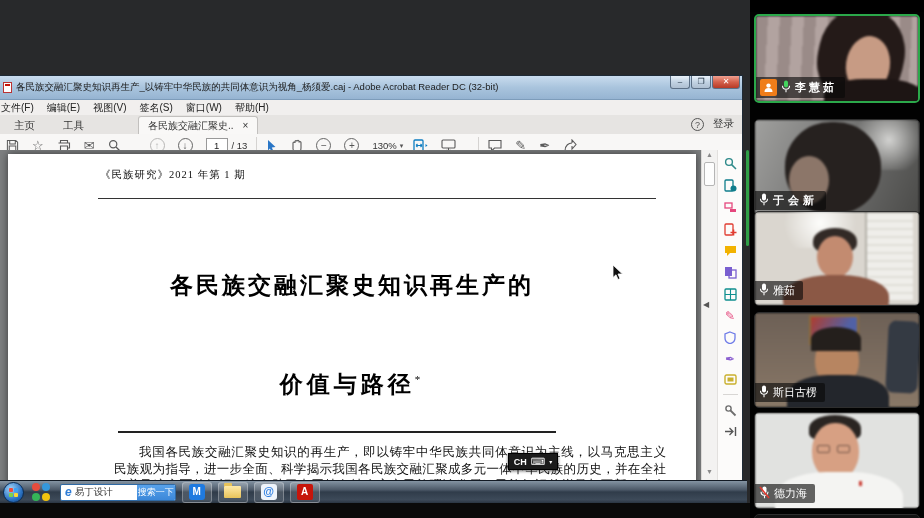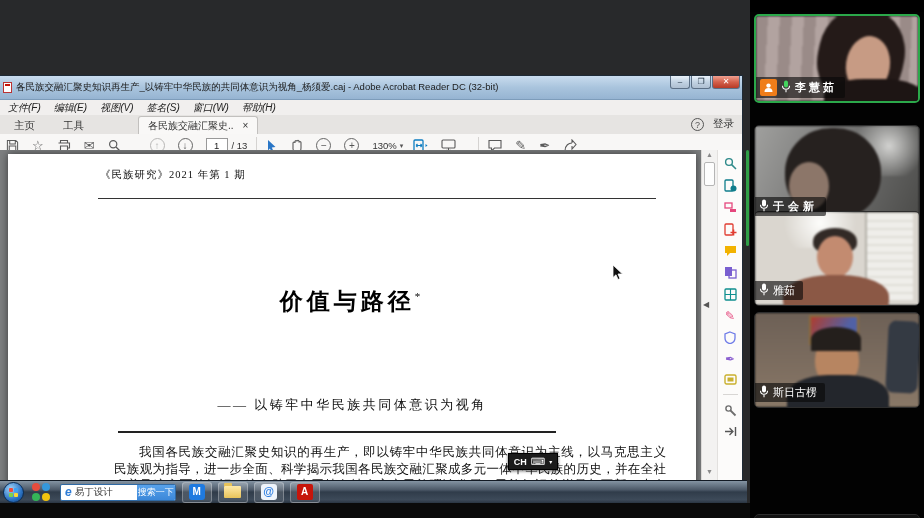--- a/index.html
+++ b/index.html
@@ -14,21 +14,21 @@
   
   .win { position:absolute; left:0; top:76px; width:742px; height:427px; background:#efeeec; box-shadow:0 0 0 1px #1e2a36; }
   .titlebar { height:24px; background:linear-gradient(180deg,#c9dcee,#a9c4dd 50%,#96b4d2); border-bottom:1px solid #7d9cba; display:flex; align-items:center; padding-left:3px; }
   .doc-ico { width:9px; height:11px; background:#fff; border:1px solid #b33; position:relative; margin-right:4px; }
   .doc-ico::after{ content:""; position:absolute; left:1px; top:1px; width:5px; height:2px; background:#c6150b; }
   .title-text { font-size:9.5px; color:#1c1c1c; white-space:nowrap; overflow:hidden; width:620px; }
   .winbtns { position:absolute; right:2px; top:0; display:flex; }
   .wb { width:20px; height:13px; border:1px solid #5c7086; border-top:none; border-radius:0 0 3px 3px; background:linear-gradient(180deg,#eaf2fa,#c2d3e3 50%,#aebfd1); font-size:8px; color:#123; text-align:center; line-height:11px; margin-left:1px; }
   .wb.close { width:28px; background:linear-gradient(180deg,#f0a090,#d4614c 50%,#b73a26); color:#fff; }
 
-  .menubar { height:15px; display:flex; align-items:center; padding-left:8px; background:#f1efee; font-size:10px; color:#222;font-style:italic; }
+  .menubar { height:15px; display:flex; align-items:center; padding-left:1px; background:#f1efee; font-size:10px; color:#222; }
   .menubar span { margin-right:13px; }
 
   .tabrow { height:19px; background:#e6e4e2; position:relative; display:flex; align-items:flex-end; }
   .tab-txt { font-size:10.5px; color:#333; padding:0 14px 1px 14px; }
   .doctab { margin-left:40px; height:18px; background:#f9f8f7; border:1px solid #c2c0be; border-bottom:none; border-radius:3px 3px 0 0; display:flex; align-items:center; padding:0 9px; font-size:10px; color:#333; gap:9px; }
   .tab-right { position:absolute; right:8px; top:2px; display:flex; align-items:center; gap:9px; }
   .help-circ { width:13px; height:13px; border:1px solid #555; border-radius:50%; font-size:9px; color:#555; text-align:center; line-height:12px; }
   .signin { font-size:10.5px; color:#333; }
 
   .toolbar { height:24px; background:#f8f7f6; border-bottom:1px solid #bdbbb9; display:flex; align-items:center; padding-left:6px; }
@@ -40,21 +40,21 @@
   .small-txt { font-size:9.5px; color:#333; }
   .vsep { width:1px; height:17px; background:#d5d3d1; margin:0 9px; }
   .dd-caret { font-size:7px; color:#555; margin:0 10px 0 3px; }
 
   .docarea { position:absolute; left:0; top:74px; right:0; bottom:0; background:#7d7f80; overflow:hidden; }
   .page { position:absolute; left:8px; top:4px; width:688px; height:430px; background:#fff; box-shadow:0 0 8px rgba(0,0,0,.55); font-family:"Liberation Serif", serif; }
   .journal { position:absolute; left:92px; top:14px; font-size:10.5px; color:#111; letter-spacing:1px; }
   .rule1 { position:absolute; left:90px; top:44px; width:558px; height:1px; background:#333; }
   .titlewrap { position:absolute; left:64px; top:116px; width:560px; text-align:center; color:#000; }
   .t1 { font-size:23px; font-weight:bold; letter-spacing:3px; }
-  .t2 { font-size:23px; font-weight:bold; letter-spacing:4px; margin-top:16px; }
+  .t2 { font-size:23px; font-weight:bold; letter-spacing:4px; margin-top:10px; }
   .t2 sup { font-size:11px; font-weight:normal; }
   .subt { font-size:13px; letter-spacing:2.5px; margin-top:13px; color:#111; }
   .rule2 { position:absolute; left:110px; top:277px; width:438px; height:1.5px; background:#222; }
   .bodywrap { position:absolute; left:106px; top:290px; width:552px; font-size:12.5px; line-height:16.5px; color:#111; }
   .bl { text-align:justify; text-align-last:justify; white-space:nowrap; overflow:hidden; }
   .bl.ind { text-indent:2em; }
 
   .vscroll { position:absolute; left:701px; top:0; width:16px; bottom:0; background:#f3f2f1; border-left:1px solid #dcdad8; }
   .sc-up { position:absolute; top:1px; left:0; width:15px; text-align:center; font-size:7px; color:#8a8a8a; }
   .sc-thumb { position:absolute; top:12px; left:2px; width:11px; height:24px; background:#fdfdfd; border:1px solid #b5b5b5; border-radius:2px; }
@@ -259,20 +259,21 @@
               <path d="M2 12 C2 6 6 4 9 4 M9 4 V1 l4 4.5 -4 4.5 V7" fill="none" stroke="#5a5a5a" stroke-width="1.1"></path>
             </svg>
           </span>
       </div>
 
       <div class="docarea">
         <div class="page">
           <div class="journal">《民族研究》2021 年第 1 期</div>
           <div class="rule1"></div>
           <div class="titlewrap">
+            <div class="t1">各民族交融汇聚史知识再生产的</div>
             <div class="t2"><span>价值与路径</span><sup>*</sup></div>
             <div class="subt">—— 以铸牢中华民族共同体意识为视角</div>
 
           </div>
           <div class="rule2"></div>
           <div class="bodywrap">
             <div class="bl ind">我国各民族交融汇聚史知识的再生产，即以铸牢中华民族共同体意识为主线，以马克思主义</div>
             <div class="bl">民族观为指导，进一步全面、科学揭示我国各民族交融汇聚成多元一体中华民族的历史，并在全社</div>
             <div class="bl">会普及这方面的知识。这有助于中国特色社会主义民族理论发展，民族知识的增量与更新，也有</div>
           </div>
@@ -474,20 +475,39 @@
       <div class="nlabel">
         <span><svg width="10" height="13" viewBox="0 0 10 13">
               <rect x="3" y="0.5" width="4" height="7" rx="2" fill="#fff"></rect>
               <path d="M1.5 5.8 a3.5 3.5 0 0 0 7 0" fill="none" stroke="#fff" stroke-width="1.1"></path>
               <line x1="5" y1="9.8" x2="5" y2="12.2" stroke="#fff" stroke-width="1.1"></line>
             </svg></span>
         <span>斯日古楞</span>
       </div>
     </div>
 
+    <div class="tile t5">
+      <div class="art a5">
+          <div class="hair"></div>
+          <div class="face"></div>
+          <div class="gl1"></div>
+          <div class="gl2"></div>
+          <div class="body"></div>
+          <div class="logo"></div>
+        </div>
+      <div class="nlabel">
+        <span><svg width="11" height="13" viewBox="0 0 11 13">
+              <rect x="3.5" y="0.5" width="4" height="7" rx="2" fill="#fff"></rect>
+              <path d="M2 5.8 a3.5 3.5 0 0 0 7 0" fill="none" stroke="#fff" stroke-width="1.1"></path>
+              <line x1="5.5" y1="9.8" x2="5.5" y2="12.2" stroke="#fff" stroke-width="1.1"></line>
+              <line x1="1" y1="1" x2="10" y2="12" stroke="#e23b30" stroke-width="1.6"></line>
+            </svg></span>
+        <span>德力海</span>
+      </div>
+    </div>
 
     <div class="tile t6">
       <div class="art a6">
           <div class="circ"></div>
         </div>
     </div>
 
   </div>
 </div>
 

